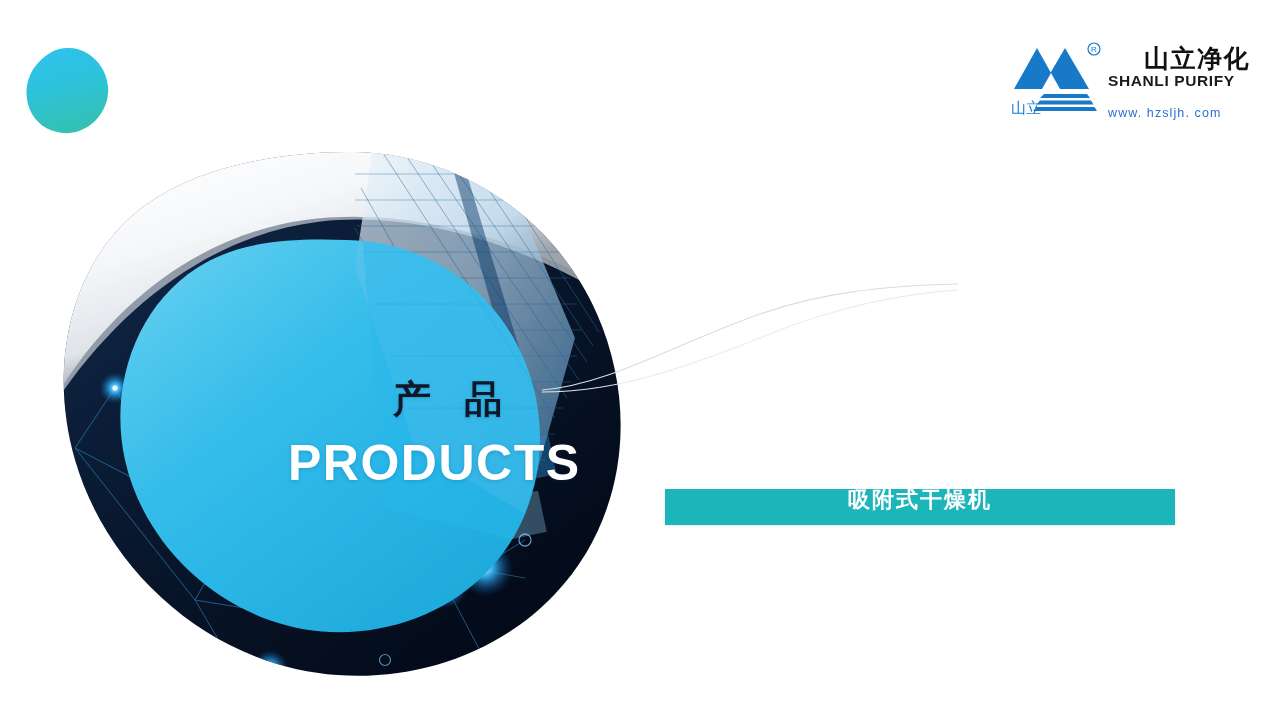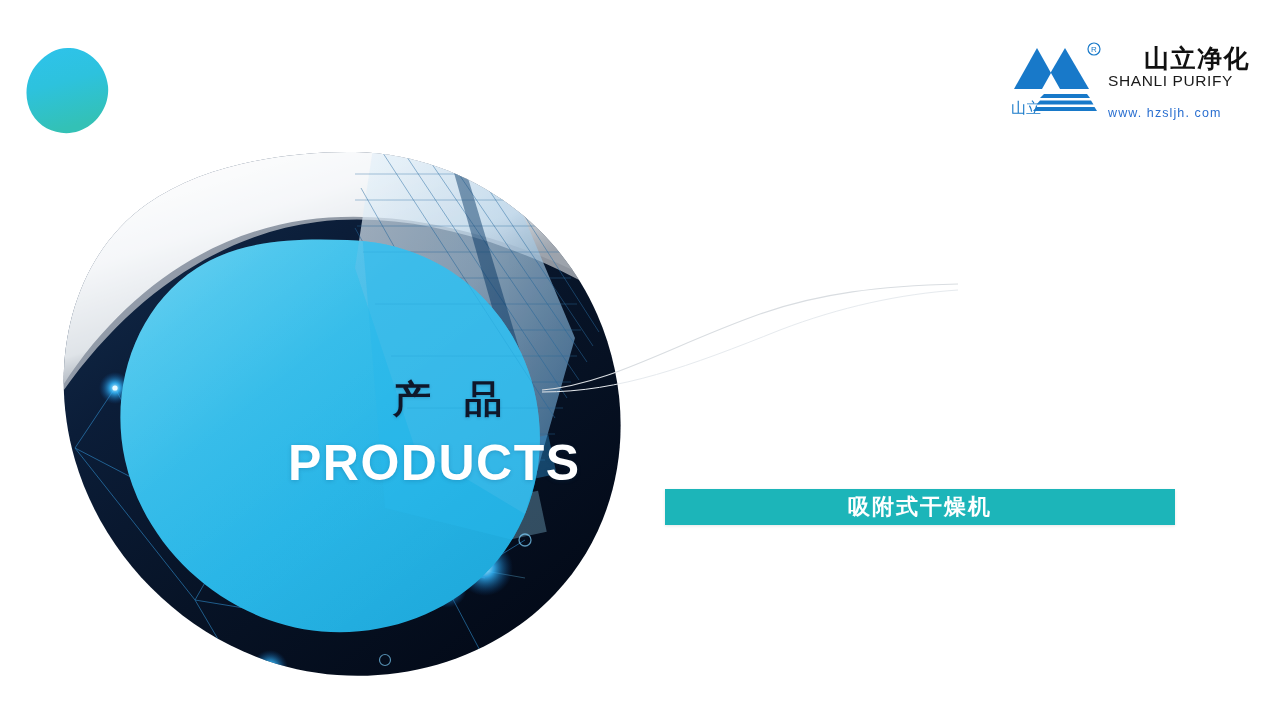--- a/index.html
+++ b/index.html
@@ -89,21 +89,21 @@
     letter-spacing: 1.5px;
     font-family: "DejaVu Sans", sans-serif;
     white-space: nowrap;
     margin-left: 36px;
   }
   .logo-en {
     font-size: 15.5px;
     line-height: 17px;
     color: #1a1a1a;
     letter-spacing: 0.6px;
-    font-weight: 400;
+    font-weight: 700;
     font-family: "Liberation Sans", sans-serif;
     white-space: nowrap;
   }
   .logo-url {
     font-size: 12.5px;
     line-height: 15px;
     color: #2a6fd0;
     letter-spacing: 1.1px;
     font-family: "Liberation Sans", sans-serif;
     white-space: nowrap;
@@ -174,21 +174,21 @@
 
   
   .product-banner {
     position: absolute;
     left: 665px;
     top: 489px;
     width: 510px;
     height: 36px;
     background: #1cb5b9;
     display: flex;
-    align-items: center;
+    align-items: flex-start;
     justify-content: center;
     box-shadow: 0 1px 3px rgba(0,0,0,0.10);
   }
   .product-banner-label {
     color: #ffffff;
     font-size: 22px;
     font-weight: 700;
     letter-spacing: 2px;
     font-family: "DejaVu Sans", sans-serif;
     line-height: 1;

